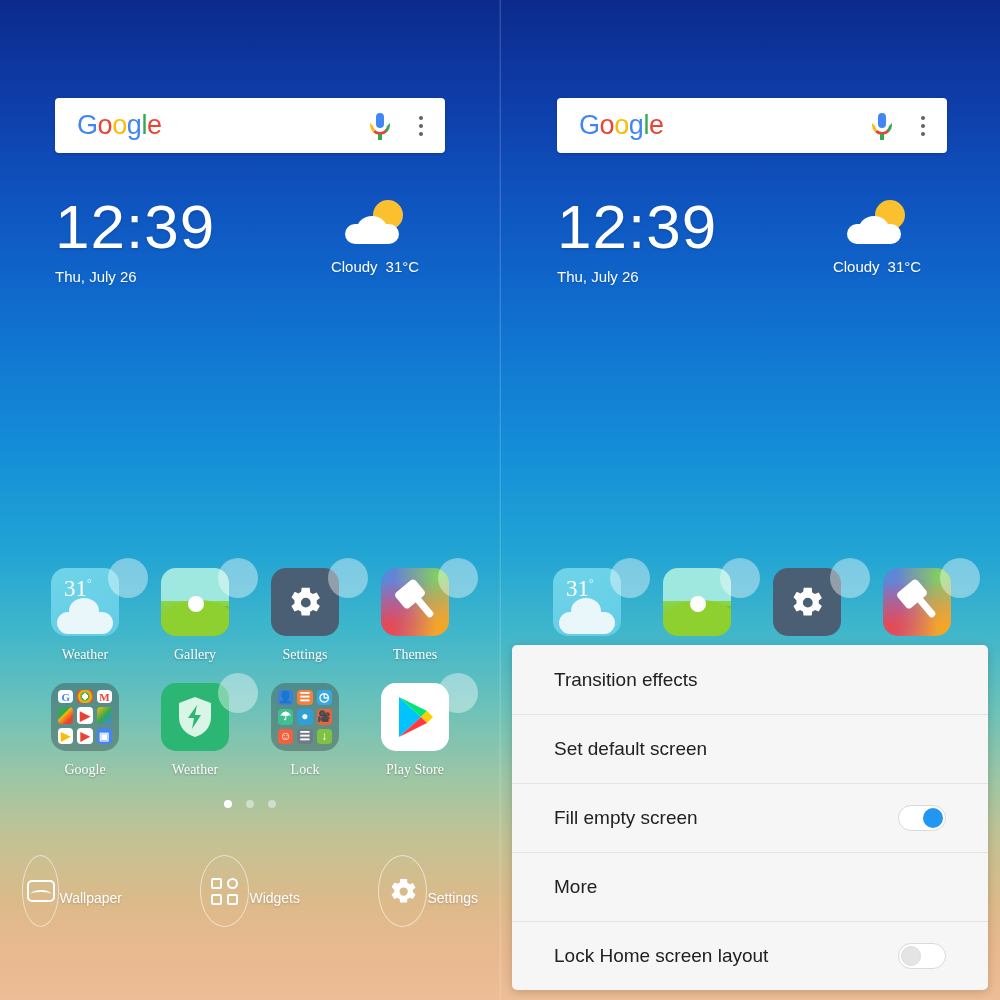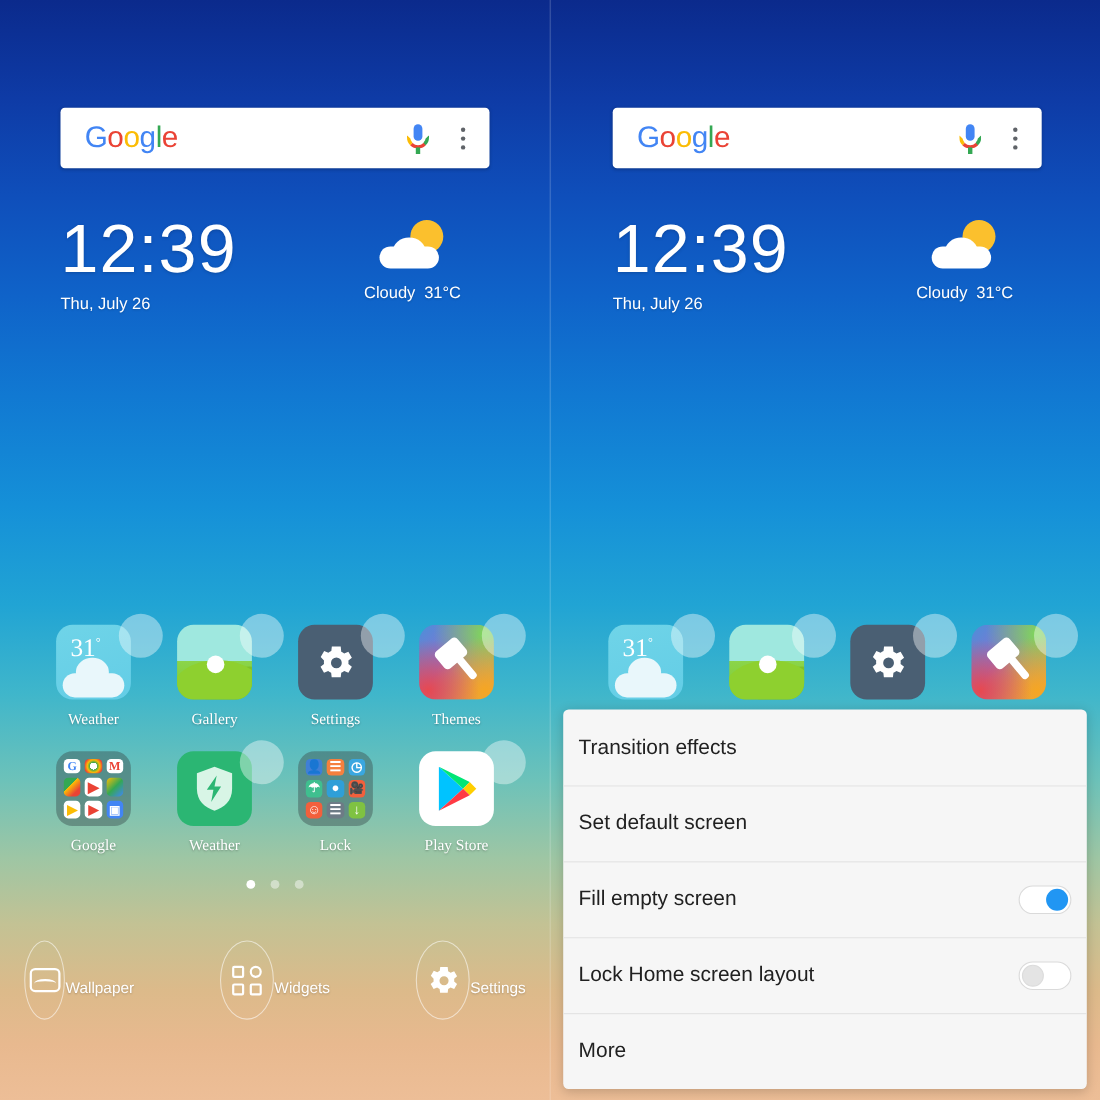--- a/index.html
+++ b/index.html
@@ -165,21 +165,21 @@
 
   
   .menu {
     position:absolute; left:12px; top:645px;
     width:476px; background:#f6f6f6;
     border-radius:5px;
     box-shadow:0 2px 10px rgba(0,0,0,.18);
     overflow:hidden;
   }
   .mitem { height:69px; display:flex; align-items:center;
-           padding:0 14px; border-top:1px solid #e3e3e3;justify-content:center; }
+           padding:0 42px; border-top:1px solid #e3e3e3;justify-content:center; }
   .mitem:first-child { border-top:none; }
   .mitem .mlabel { font-size:19px; color:#212121; flex:1; }
   .sw { width:48px; height:26px; border-radius:13px; position:relative;
         background:#fff; border:1px solid #dadada; flex:none; }
   .sw .knob { position:absolute; top:2px; width:20px; height:20px; border-radius:50%; }
   .sw.on .knob { right:2px; background:#2196f3; }
   .sw.off .knob { left:2px; background:#e4e4e4; border:1px solid #dcdcdc; }
 
   .divider { position:absolute; left:499px; top:0; width:2px; height:1000px;
              background:rgba(255,255,255,.07); }
@@ -446,25 +446,25 @@
       <div class="mitem">
         <span class="mlabel">Set default screen</span>
       </div>
       <div class="mitem">
         <span class="mlabel">Fill empty screen</span>
         <span class="sw on">
             <i class="knob"></i>
           </span>
       </div>
       <div class="mitem">
+        <span class="mlabel">More</span>
+      </div>
+      <div class="mitem">
         <span class="mlabel">Lock Home screen layout</span>
         <span class="sw off">
             <i class="knob"></i>
           </span>
       </div>
-      <div class="mitem">
-        <span class="mlabel">More</span>
-      </div>
     </div>
   </div>
 
   <div class="divider"></div>
 </div>
 
 </body></html>

